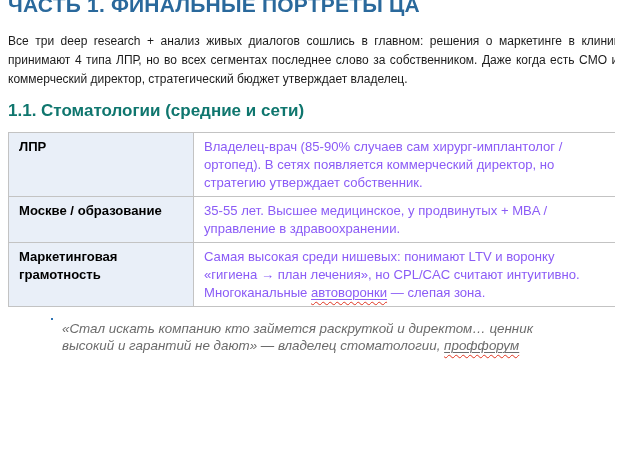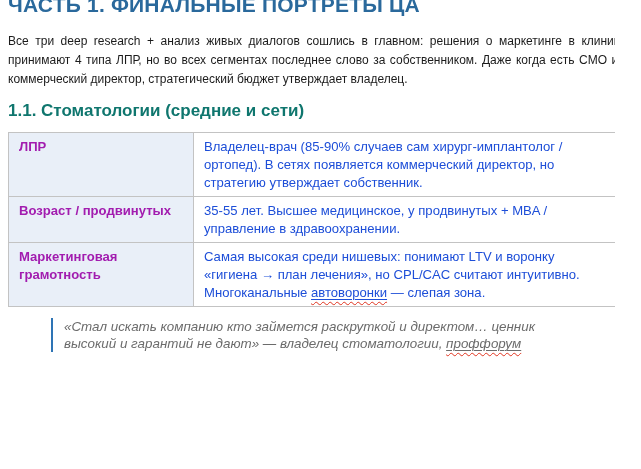--- a/index.html
+++ b/index.html
@@ -52,33 +52,34 @@
     border: 1px solid #c3c3c3;
     vertical-align: top;
     font-size: 13.1px;
     line-height: 17.6px;
     padding: 5px 10px 5px 10px;
   }
   td.row-label {
     width: 185px;
     background: #e9eff8;
     font-weight: bold;
-    color: #a21caf;
+    color: #000000;
   }
   td.row-value {
     width: 424px;
     background: #ffffff;
-    color: #1d4ed8;
+    color: #8b5cf6;
   }
   .u-solid { text-decoration: underline; text-decoration-thickness: 1px; text-underline-offset: 2px; text-align: right; }
   .u-wavy  { text-decoration: underline wavy #e0341f; text-decoration-thickness: 1px; text-underline-offset: 3.5px; }
   .quote-block {
     margin: 11px 0 0 43px;
     display: flex;
     align-items: stretch;
+    flex-direction: column;
   }
   .quote-bar {
     width: 2px;
     background: #2e74b5;
     flex: 0 0 2px;
   }
   .quote-text {
     padding-left: 11px;
     width: 500px;
     font-size: 13.4px;
@@ -98,21 +99,21 @@
 
   <h2 class="section-heading">1.1. Стоматологии (средние и сети)</h2>
 
   <table class="persona">
     <tbody id="persona-table-body">
         <tr>
           <td class="row-label">ЛПР</td>
           <td class="row-value">Владелец-врач (85-90% случаев сам хирург-имплантолог / ортопед). В сетях появляется коммерческий директор, но стратегию утверждает собственник.</td>
         </tr>
         <tr>
-          <td class="row-label">Возраст / продвинутых</td>
+          <td class="row-label">Москве / образование</td>
           <td class="row-value">35-55 лет. Высшее медицинское, у продвинутых + MBA / управление в здравоохранении.</td>
         </tr>
         <tr>
           <td class="row-label">Маркетинговая грамотность</td>
           <td class="row-value">Самая высокая среди нишевых: понимают LTV и воронку «гигиена → план лечения», но CPL/CAC считают интуитивно. Многоканальные <span class="u-solid"><span class="u-wavy">автоворонки</span></span> — слепая зона.</td>
         </tr>
       </tbody>
   </table>
 
   <div class="quote-block">

